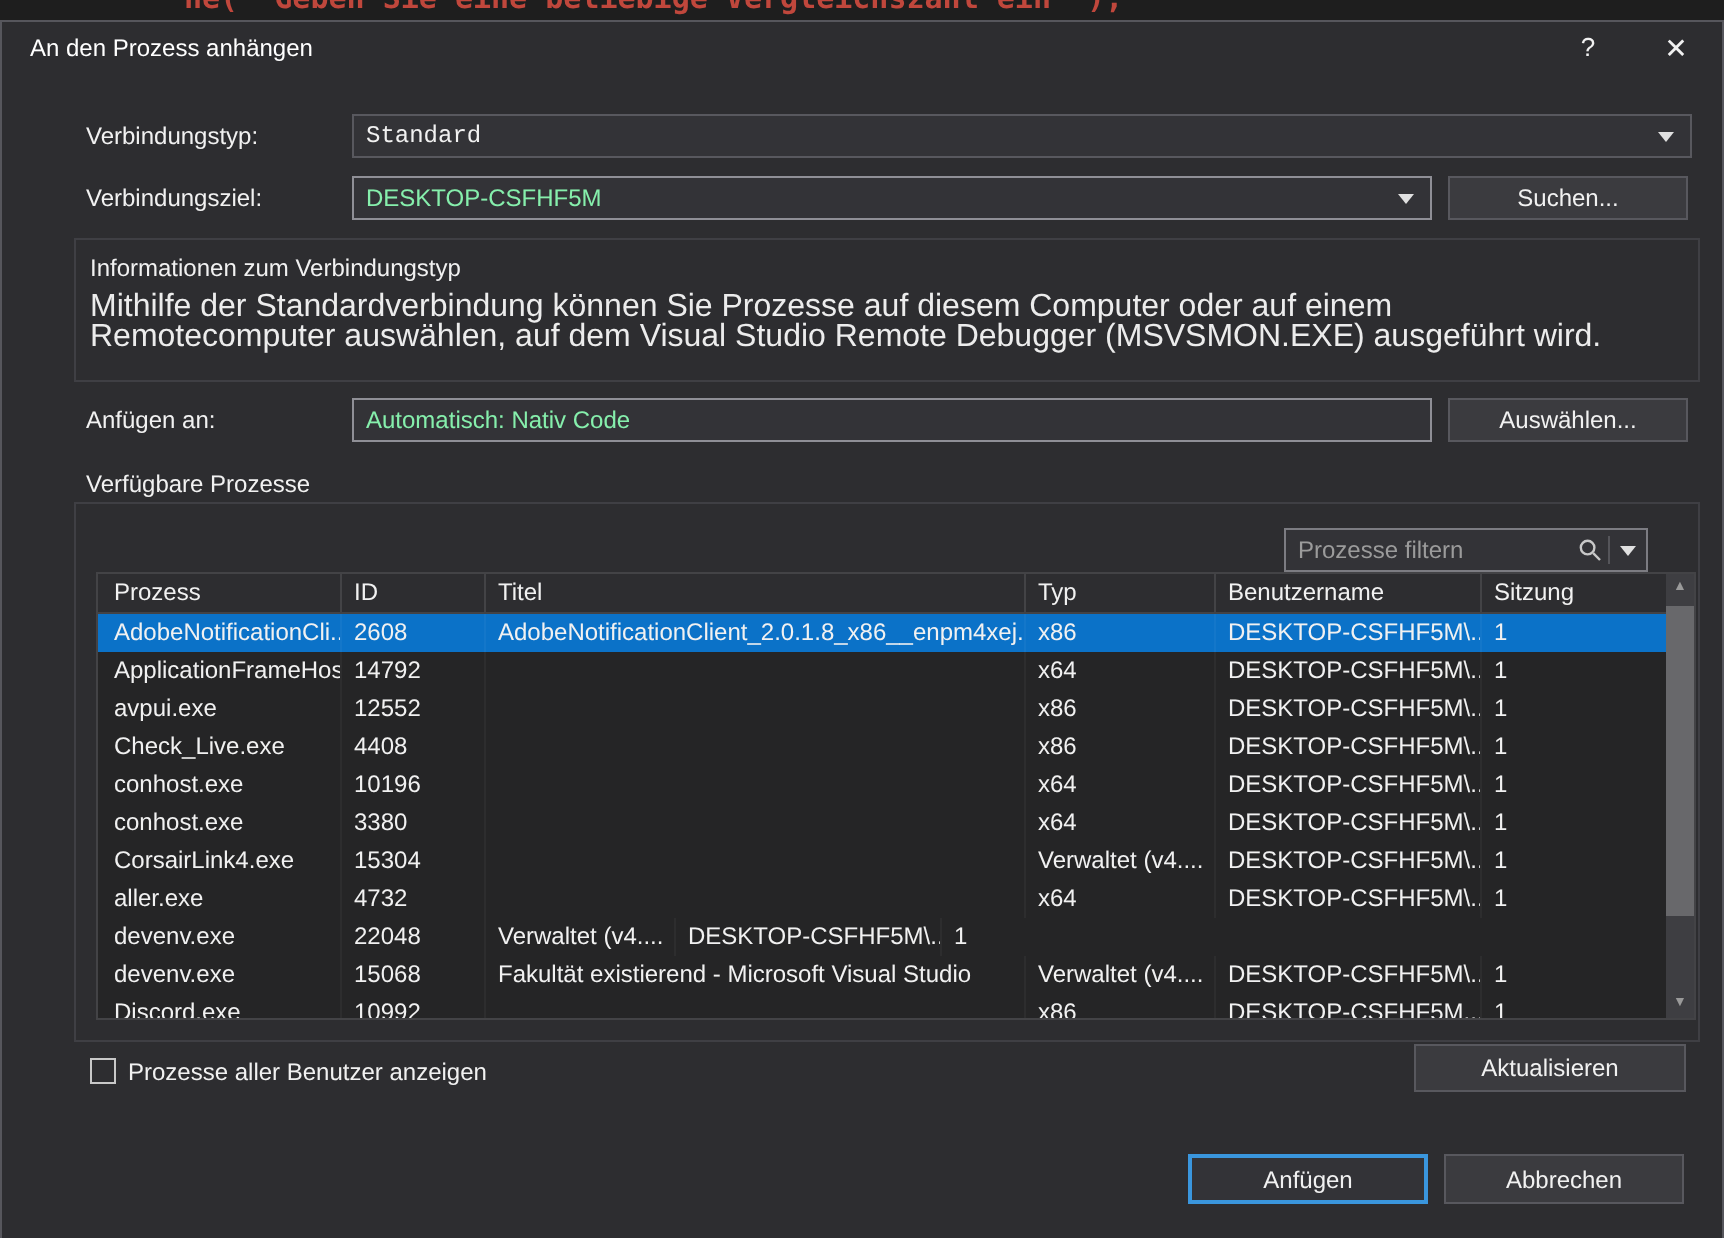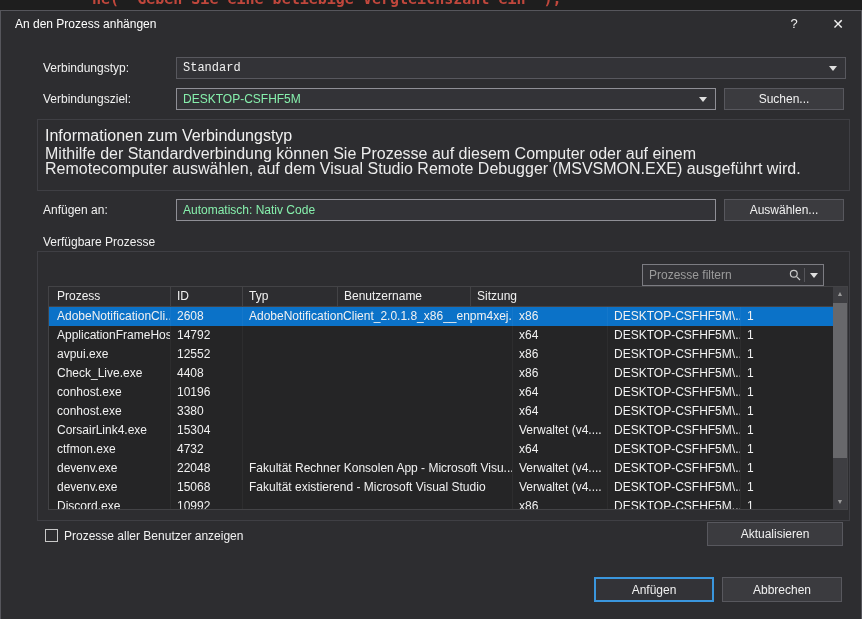--- a/index.html
+++ b/index.html
@@ -39,21 +39,21 @@
 
   .chevron { width:0; height:0; border-left:4px solid transparent; border-right:4px solid transparent;
              border-top:5px solid #e0e0e0; display:inline-block; }
 
   .btn { position:absolute; background:#3b3b3f; border:1px solid #58585e; color:#f1f1f1;
          font-size:12px; text-align:center; display:flex; align-items:center; justify-content:center;
          cursor:default; font-family:"Liberation Sans", sans-serif; }
   .btn-primary { background:#333337; border:2px solid #3a96dd; }
 
   .groupbox { position:absolute; border:1px solid #3f3f44; }
-  .info-title { position:absolute; left:7px; top:7px; font-size:16px; color:#f1f1f1; }
+  .info-title { position:absolute; left:7px; top:7px; font-size:12px; color:#f1f1f1; }
   .info-text  { position:absolute; left:7px; top:26px; width:776px; font-size:16px; line-height:15px; color:#ececec; }
 
   .section-label { position:absolute; font-size:12px; color:#f1f1f1; }
 
   
   .filter { position:absolute; display:flex; align-items:center; height:22px; background:#333337;
             border:1px solid #7c7c82; }
   .filter input { flex:1; min-width:0; background:transparent; border:none; outline:none; color:#f1f1f1;
                   font-size:12px; padding:0 6px; font-family:"Liberation Sans", sans-serif; }
   .filter input::placeholder { color:#9b9b9b; }
@@ -150,20 +150,21 @@
         <span class="sep"></span>
         <span class="icon-slot">
             <span class="chevron"></span>
           </span>
       </div>
 
       <div class="table" style="left:10px; top:34px; width:800px; height:224px;">
         <div class="thead">
           <div class="th col-process">Prozess</div>
           <div class="th col-id">ID</div>
+          <div class="th col-title">Titel</div>
           <div class="th col-type">Typ</div>
           <div class="th col-user">Benutzername</div>
           <div class="th col-session">Sitzung</div>
           <div class="th th-fill"></div>
         </div>
         <div class="tbody">
             <div class="trow selected" style="background: rgb(11, 114, 200);">
               <div class="tcell col-process">AdobeNotificationCli...</div>
               <div class="tcell col-id">2608</div>
               <div class="tcell col-title">AdobeNotificationClient_2.0.1.8_x86__enpm4xej...</div>
@@ -213,31 +214,30 @@
             </div>
             <div class="trow">
               <div class="tcell col-process">CorsairLink4.exe</div>
               <div class="tcell col-id">15304</div>
               <div class="tcell col-title"></div>
               <div class="tcell col-type">Verwaltet (v4....</div>
               <div class="tcell col-user">DESKTOP-CSFHF5M\...</div>
               <div class="tcell col-session">1</div>
             </div>
             <div class="trow">
-              <div class="tcell col-process">ctfmon.exe</div>
+              <div class="tcell col-process">aller.exe</div>
               <div class="tcell col-id">4732</div>
               <div class="tcell col-title"></div>
               <div class="tcell col-type">x64</div>
               <div class="tcell col-user">DESKTOP-CSFHF5M\...</div>
               <div class="tcell col-session">1</div>
             </div>
             <div class="trow">
               <div class="tcell col-process">devenv.exe</div>
               <div class="tcell col-id">22048</div>
-              <div class="tcell col-title">Fakultät Rechner Konsolen App - Microsoft Visu...</div>
               <div class="tcell col-type">Verwaltet (v4....</div>
               <div class="tcell col-user">DESKTOP-CSFHF5M\...</div>
               <div class="tcell col-session">1</div>
             </div>
             <div class="trow">
               <div class="tcell col-process">devenv.exe</div>
               <div class="tcell col-id">15068</div>
               <div class="tcell col-title">Fakultät existierend - Microsoft Visual Studio</div>
               <div class="tcell col-type">Verwaltet (v4....</div>
               <div class="tcell col-user">DESKTOP-CSFHF5M\...</div>

